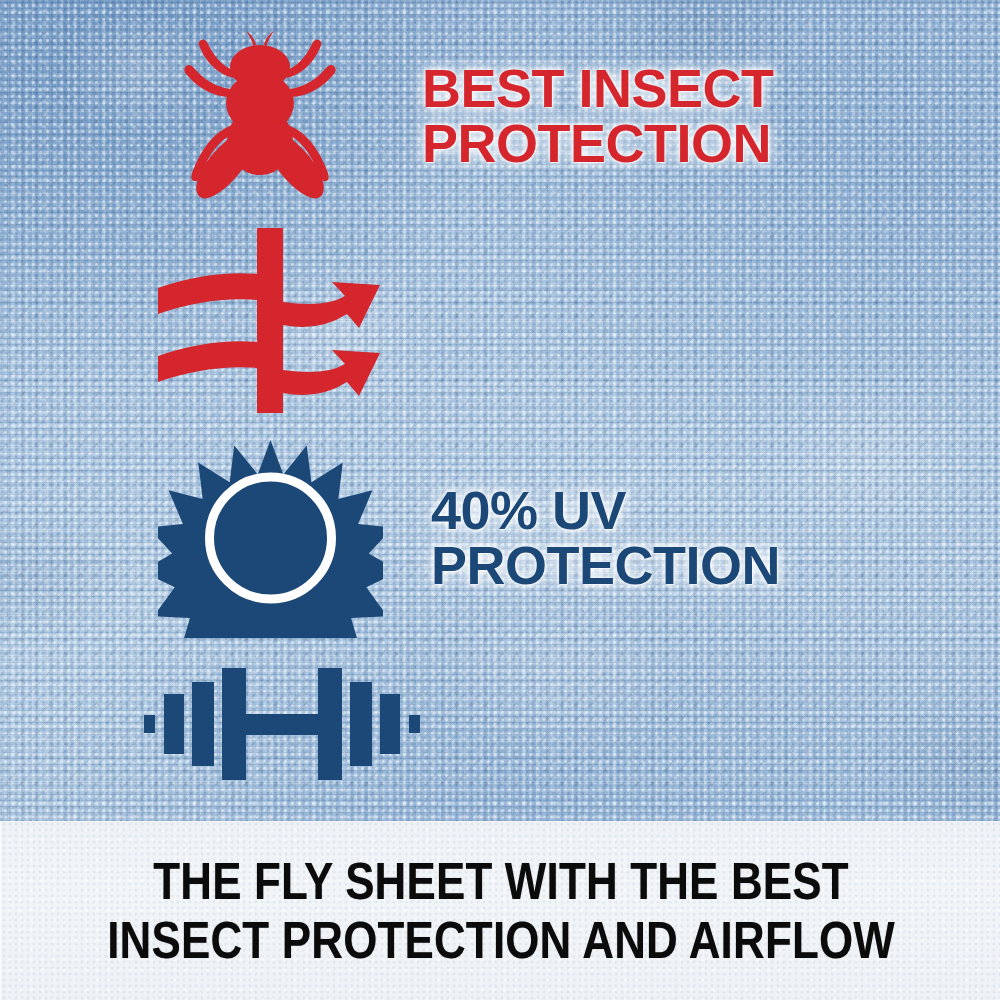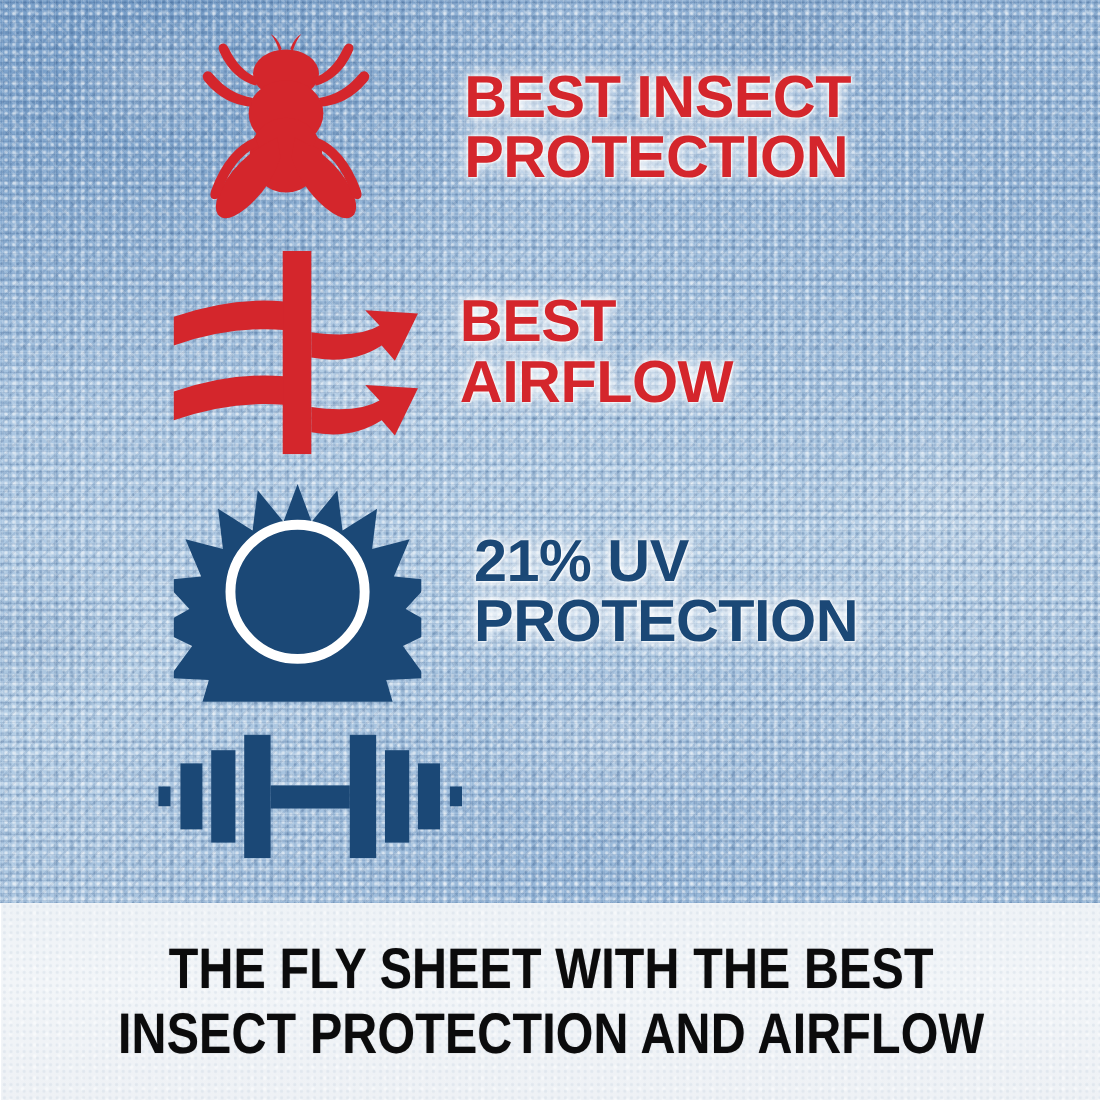--- a/index.html
+++ b/index.html
@@ -222,43 +222,41 @@
 
           <path d="M133 74 q42 6 62 -6 l-13 -14 l48 3 l-21 43 l-12 -14
                    q-28 18 -64 11 z"></path>
 
           <path d="M133 142 q42 6 62 -6 l-13 -14 l48 3 l-21 43 l-12 -14
                    q-28 18 -64 11 z"></path>
         </g>
       </svg>
     </div>
 
-    <div class="feature-text">BEST
-AIRFLOW</div>
   </div>
 
   <div class="feature-row row-navy" id="row-uv">
 
     <div class="feature-icon">
       <svg viewBox="0 0 225 200" width="225" height="200">
         <g>
           <polygon fill="#1b4876" points="
             112.5,2 125.3,36.4 148.7,7.6 153.4,44.2 184.8,24.5 180.3,61.1
             214.4,52.2 200.1,86.1 235,89.5 210.8,115.6 241.6,133.1 208.3,149.2
             229.4,178.3 193.1,180.1 203.4,215.2 170.5,204.5 168.4,240.8 140.9,219.6
             127.3,253.3 112.5,220 97.7,253.3 84.1,219.6 56.6,240.8 54.5,204.5
             21.6,215.2 31.9,180.1 -4.4,178.3 16.7,149.2 -16.6,133.1 14.2,115.6
             -10,89.5 24.9,86.1 10.6,52.2 44.7,61.1 40.2,24.5 71.6,44.2 76.3,7.6
             99.7,36.4"></polygon>
         </g>
         <circle cx="112.5" cy="100" r="61" fill="none" stroke="#ffffff" stroke-width="9"></circle>
       </svg>
     </div>
 
-    <div class="feature-text">21% UV
+    <div class="feature-text">40% UV
 PROTECTION</div>
   </div>
 
   <div class="feature-row row-navy" id="row-durability">
 
     <div class="feature-icon">
       <svg viewBox="0 0 280 130" width="280" height="130">
         <g fill="#1b4876">
 
           <rect x="2" y="57" width="11" height="18"></rect>

